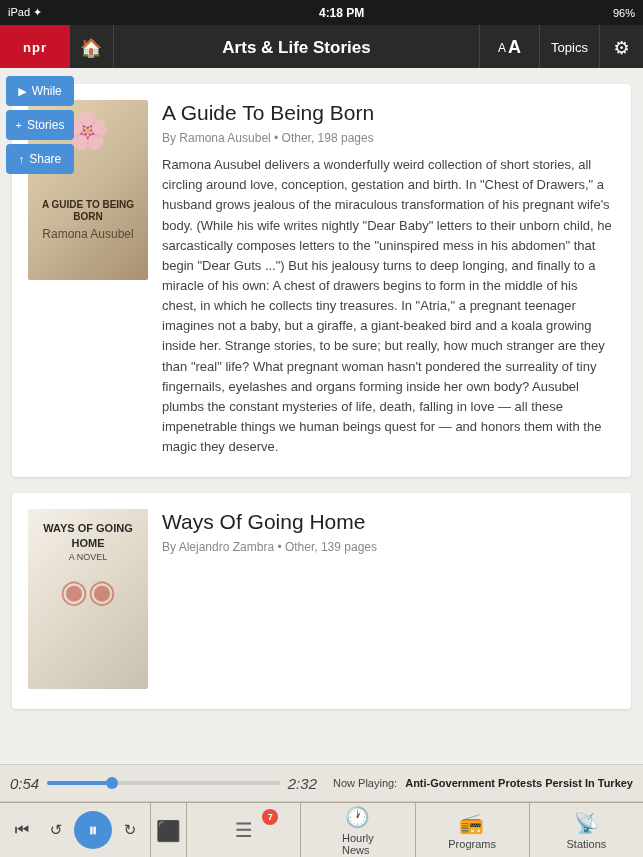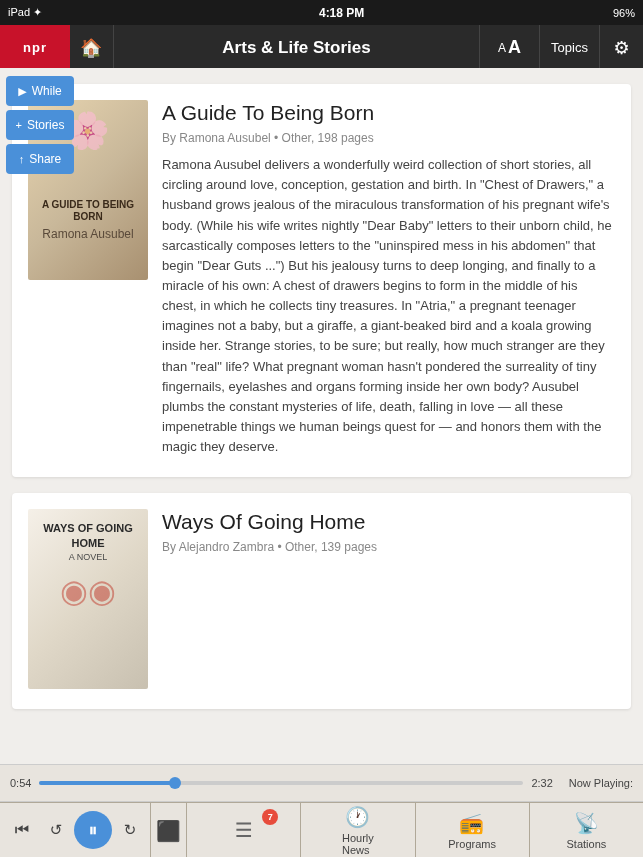--- a/index.html
+++ b/index.html
@@ -256,23 +256,24 @@
       height: 38px;
       background: #e8e4de;
       border-top: 1px solid #ccc;
       border-bottom: 1px solid #ccc;
       display: flex;
       align-items: center;
       padding: 0 10px;
       gap: 8px;
     }
     .time-label {
-      font-size: 11px;
+      font-size: 15px;
       color: #444;
       white-space: nowrap;
+      font-style: italic;
     }
     .progress-bar-track {
       flex: 1;
       height: 4px;
       background: #ccc;
       border-radius: 2px;
       position: relative;
     }
     .progress-bar-fill {
       height: 100%;
@@ -474,20 +475,21 @@
 </div>
 
 <div class="now-playing-bar">
   <span class="time-label">0:54</span>
   <div class="progress-bar-track">
     <div class="progress-bar-fill"></div>
     <div class="progress-thumb"></div>
   </div>
   <span class="time-label">2:32</span>
   <span class="now-playing-label">Now Playing:</span>
+  <span class="now-playing-title">Anti-Government Protests Persist In Turkey</span>
 </div>
 
 <div class="bottom-tabs">
   <div class="player-controls">
     <div class="ctrl-btn">⏮</div>
     <div class="ctrl-btn-sm" style="font-size:15px;">↺</div>
     <div class="ctrl-btn-play">⏸</div>
     <div class="ctrl-btn-sm" style="font-size:15px;">↻</div>
   </div>
   <div class="screen-mirror-btn">⬛</div>

